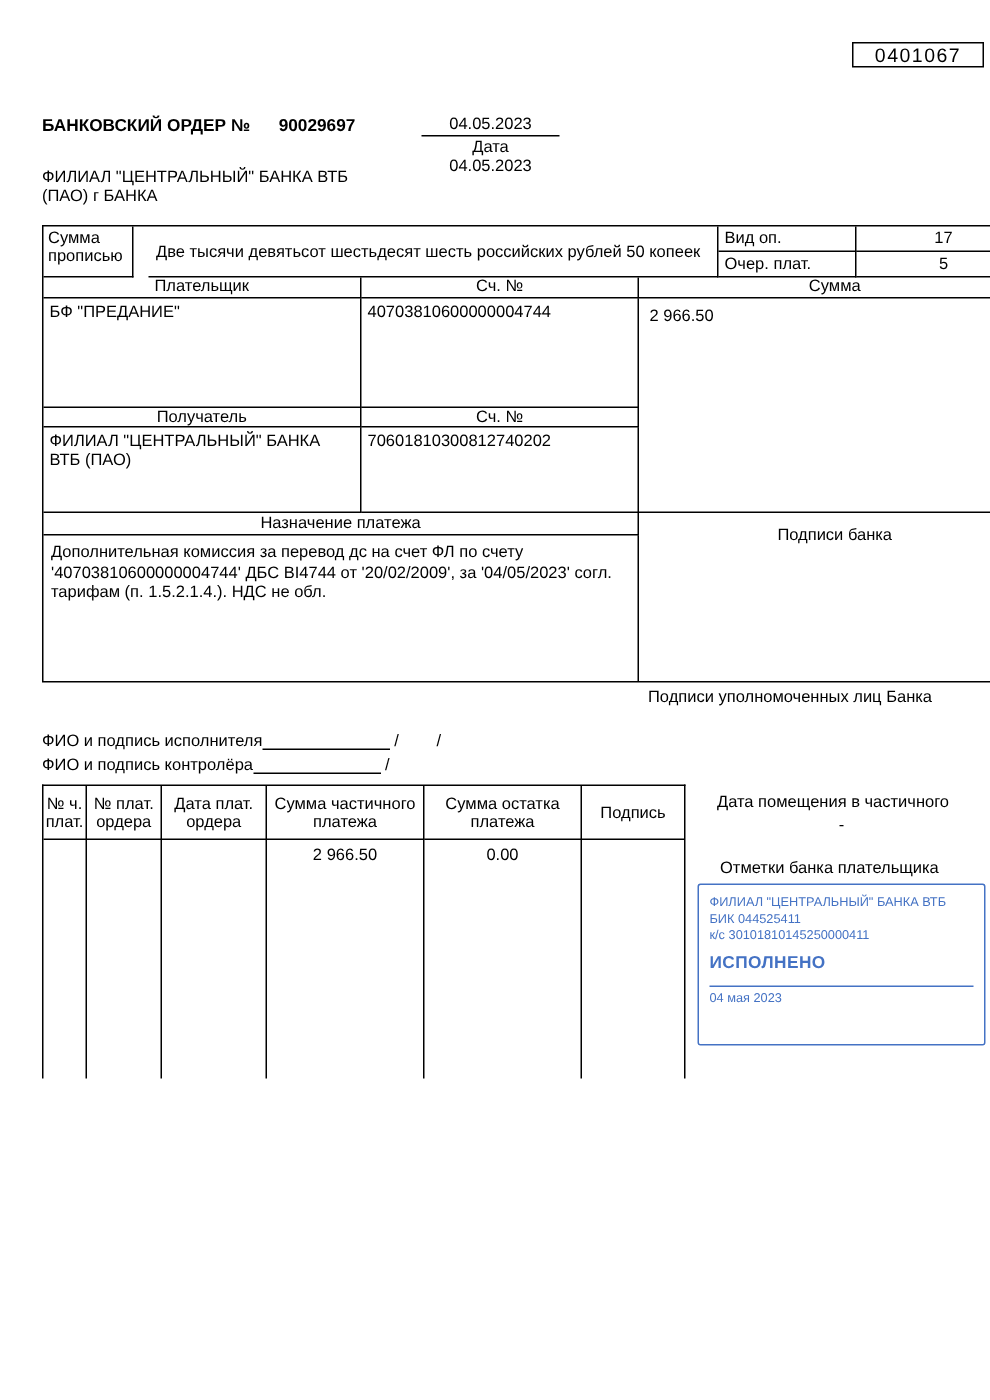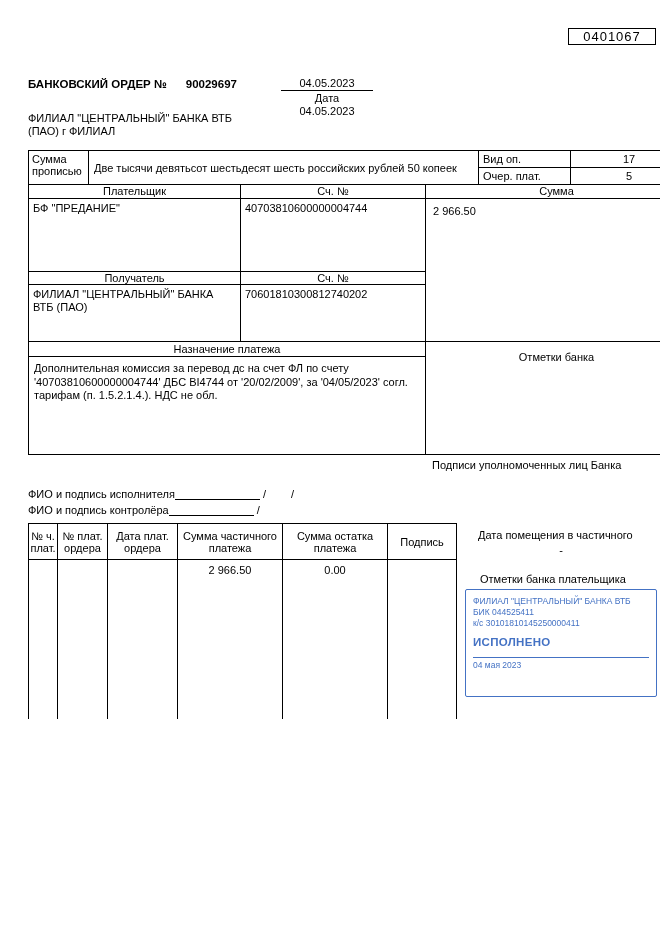--- a/index.html
+++ b/index.html
@@ -26,21 +26,21 @@
   .date-bottom { padding-top:1px; }
 
   .bank-name { position:absolute; left:28px; top:112px; line-height:12.5px; }
 
   .main-table { position:absolute; left:28px; top:150px; width:660px; height:305px;
     display:grid; grid-template-columns:60px 152px 185px 53px 92px 1fr;
     grid-template-rows:17px 17px 14px 73px 13px 57px 15px 1fr;
     border:1px solid #000; }
   .mc { overflow:hidden; }
   .a-label { grid-area:1/1/3/2; padding:2px 2px 0 3px; line-height:12px; }
-  .a-words { grid-area:1/2/3/5; display:flex; align-items:center; padding-left:5px; }
+  .a-words { grid-area:1/2/3/5; display:flex; align-items:center; padding-left:5px;margin-left:10px; }
   .vid-l  { grid-area:1/5/2/6; }
   .vid-v  { grid-area:1/6/2/7; }
   .och-l  { grid-area:2/5/3/6; }
   .och-v  { grid-area:2/6/3/7; }
   .lbl-sm { padding:2px 0 0 4px; }
   .ctr { text-align:center; padding-top:2px; }
   .hdr { text-align:center; line-height:13px; }
   .h-payer { grid-area:3/1/4/3; }
   .h-acc1  { grid-area:3/3/4/4; }
   .h-sum   { grid-area:3/4/4/7; }
@@ -98,21 +98,21 @@
   </div>
 
   <div class="date-block">
     <div class="date-top">04.05.2023</div>
     <div class="date-label">Дата</div>
     <div class="date-bottom">04.05.2023</div>
   </div>
 
   <div class="bank-name">
     <div>ФИЛИАЛ "ЦЕНТРАЛЬНЫЙ" БАНКА ВТБ</div>
-    <div>(ПАО) г ФИЛИАЛ</div>
+    <div>(ПАО) г БАНКА</div>
   </div>
 
   <div class="main-table">
     <div class="mc a-label br bb">Сумма прописью</div>
     <div class="mc a-words br bb">Две тысячи девятьсот шестьдесят шесть российских рублей 50 копеек</div>
     <div class="mc vid-l lbl-sm br bb">Вид оп.</div>
     <div class="mc vid-v ctr bb">17</div>
     <div class="mc och-l lbl-sm br bb">Очер. плат.</div>
     <div class="mc och-v ctr bb">5</div>
 
@@ -125,21 +125,21 @@
     <div class="mc sumcell bb">2 966.50</div>
 
     <div class="mc h-recip hdr br bb">Получатель</div>
     <div class="mc h-acc2 hdr br bb">Сч. №</div>
 
     <div class="mc recip pad br bb">ФИЛИАЛ "ЦЕНТРАЛЬНЫЙ" БАНКА ВТБ (ПАО)</div>
     <div class="mc acc2 pad br bb">70601810300812740202</div>
 
     <div class="mc h-purpose hdr br bb">Назначение платежа</div>
     <div class="mc marks">
-      <span>Отметки банка</span>
+      <span>Подписи банка</span>
     </div>
     <div class="mc purpose br">Дополнительная комиссия за перевод дс на счет ФЛ по счету '40703810600000004744' ДБС BI4744 от '20/02/2009', за '04/05/2023' согл. тарифам (п. 1.5.2.1.4.). НДС не обл.</div>
   </div>
 
   <div class="signatures-note">Подписи уполномоченных лиц Банка</div>
 
   <div class="fio fio-exec">
     <span>ФИО и подпись исполнителя</span><span class="uline"></span><span class="slash">/</span><span class="gap"></span><span class="slash">/</span>
   </div>
   <div class="fio fio-ctrl">

